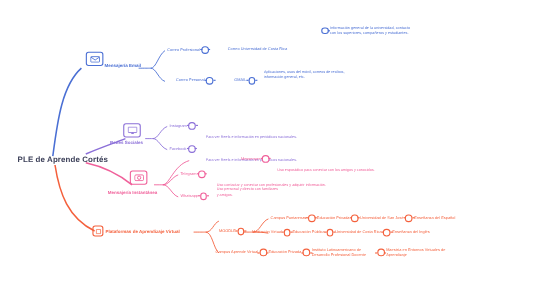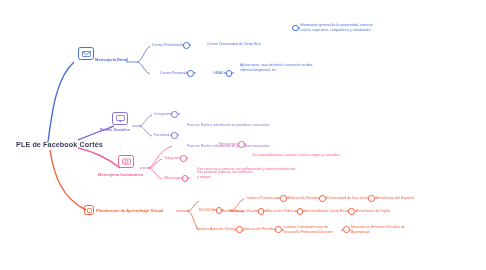--- a/index.html
+++ b/index.html
@@ -86,21 +86,21 @@
 
     <path d="M176 211 C 182 211, 184 211, 187 211" fill="none" stroke="#f4603c" stroke-width=".8"></path>
     <path d="M187 211 C 193 211, 194 203, 199 201" fill="none" stroke="#f4603c" stroke-width=".8"></path>
     <path d="M187 211 C 193 211, 194 226, 199 230" fill="none" stroke="#f4603c" stroke-width=".8"></path>
 
     <path d="M221 211 C 226 211, 228 211, 230 211" fill="none" stroke="#f4603c" stroke-width=".8"></path>
     <path d="M230 211 C 236 211, 238 201, 244 199" fill="none" stroke="#f4603c" stroke-width=".8"></path>
     <path d="M230 211 C 236 211, 238 211, 244 212" fill="none" stroke="#f4603c" stroke-width=".8"></path>
   </svg>
 
-  <div class="node root-label" style="left:16px;top:140px;">PLE de Facebook Cortés</div>
+  <div class="node root-label" style="left:16px;top:140px;">PLE de Aprende Cortés</div>
 
   <div class="node c-blue" style="left:78px;top:47px;">
     <div class="head">
       <div class="icon-box">
         <svg width="9" height="6" viewBox="0 0 9 6">
           <rect x=".5" y=".5" width="8" height="5" rx=".6" fill="none" stroke="#4a6fd4" stroke-width=".8"></rect>
           <path d="M.6 .9 L4.5 3.6 L8.4 .9" fill="none" stroke="#4a6fd4" stroke-width=".8"></path>
         </svg>
       </div>
     </div>

